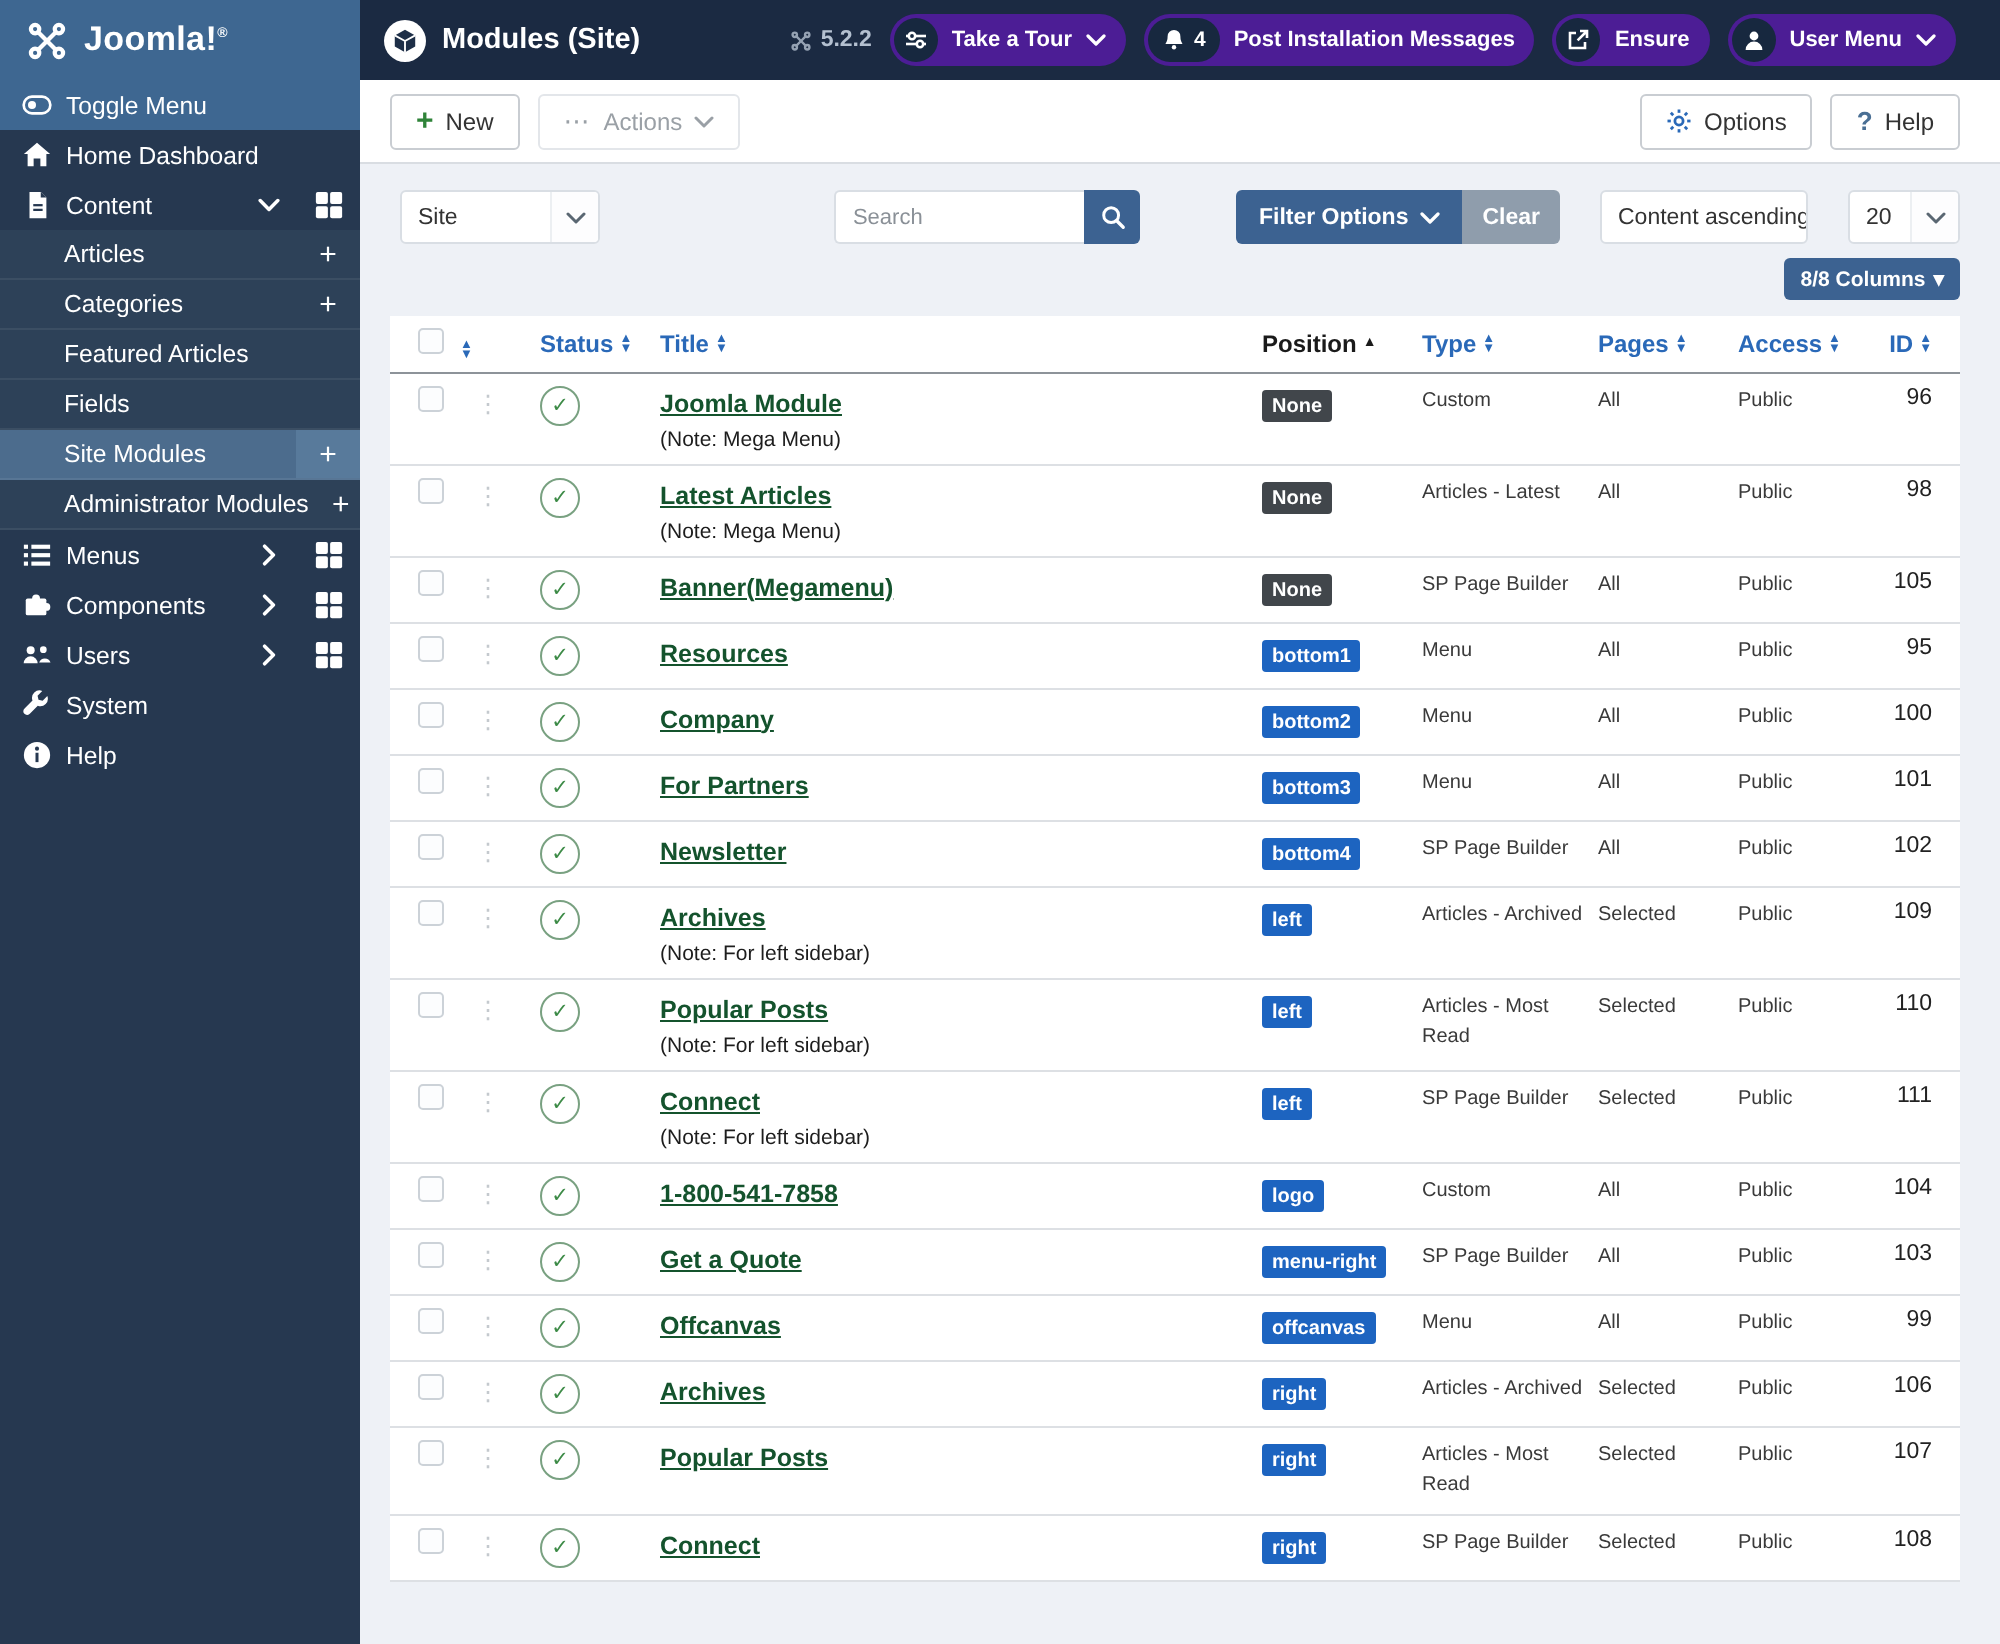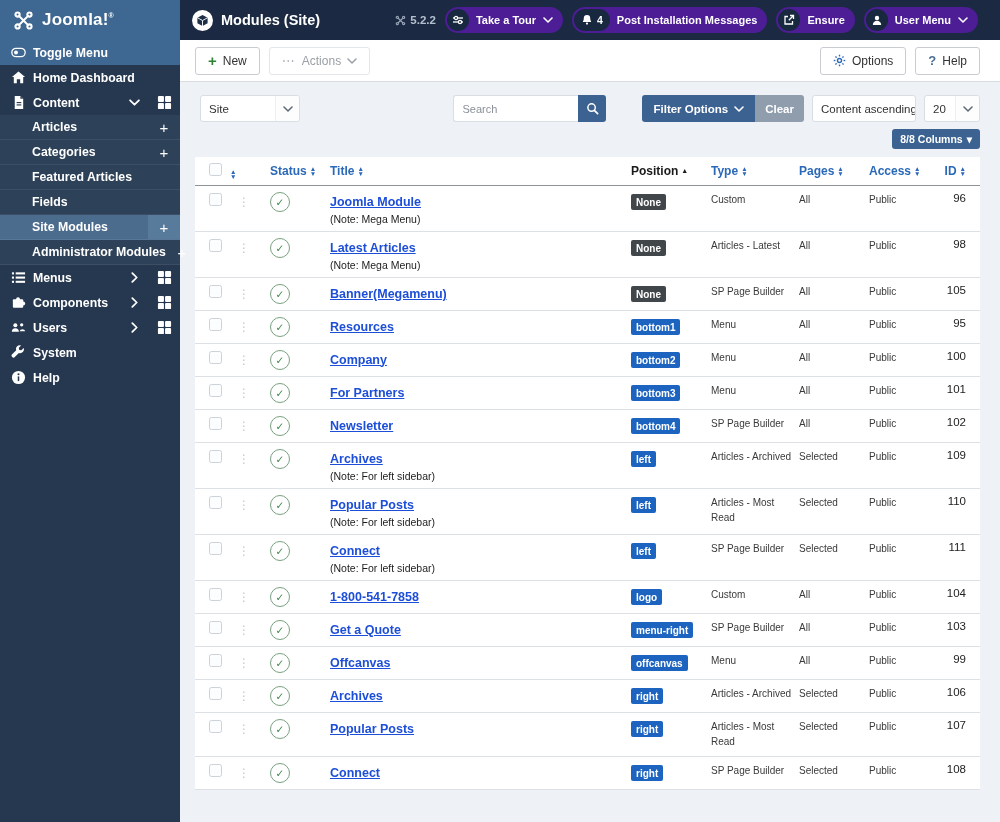--- a/index.html
+++ b/index.html
@@ -26,21 +26,21 @@
   .pill-badge { color:#fff; font-size:10.5px; font-weight:700; }
   .pill-label { color:#fff; font-size:11px; font-weight:700; white-space:nowrap; }
   .chev { width:10px; height:6px; }
 
   
   .sidebar { position:absolute; top:40px; left:0; width:180px; bottom:0; background:#263850; z-index:20; }
   .sb-item { height:25px; display:flex; align-items:center; color:#fff; cursor:pointer; position:relative; }
   .sb-item.toggle-row { background:#3e6791; }
   .sb-icon { width:17px; margin-left:10px; display:flex; align-items:center; justify-content:center; flex:none; }
   .sb-icon svg { width:15px; height:15px; }
-  .sb-label { margin-left:6px; font-size:12.3px; font-weight:700; white-space:nowrap; }
+  .sb-label { margin-left:6px; font-size:12.3px; font-weight:400; white-space:nowrap; }
   .sb-item.sub { background:#2d4158; border-bottom:1px solid rgba(255,255,255,.07); }
   .sb-item.sub .sb-icon { visibility:hidden; }
   .sb-item.sub .sb-label { margin-left:5px; }
   .sb-item.active { background:#4c6c8d; }
   .sb-right { margin-left:auto; display:flex; align-items:stretch; height:100%; }
   .sb-chev { display:flex; align-items:center; padding-right:8px; }
   .sb-chev svg { width:11px; height:7px; }
   .sb-chev.right svg { transform:rotate(-90deg); }
   .sb-plus { width:32px; display:flex; align-items:center; justify-content:center; font-size:15px; font-weight:400; color:#fff; }
   .sb-item.active .sb-plus { background:#587a9b; }
@@ -62,21 +62,21 @@
   .toolbar .spacer { flex:1; }
   .dark-chev { width:10px; height:6px; }
 
   
   .filterbar { display:flex; align-items:center; padding:13px 20px 0 20px; }
   .select { height:27px; background:#fff; border:1px solid #d9dee4; border-radius:3px; display:flex; align-items:center;
     font-size:11.5px; color:#333; cursor:pointer; overflow:hidden; }
   .select .sel-val { padding:0 8px; flex:1; white-space:nowrap; }
   .select .sel-chev { width:24px; height:100%; display:flex; align-items:center; justify-content:center; border-left:1px solid #eceff2; background:#fdfdfe; }
   .sel-client { width:100px; }
-  .filter-right { margin-left:auto; display:flex; align-items:center; gap:8px;padding-left:40px; }
+  .filter-right { margin-left:auto; display:flex; align-items:center; gap:20px;padding-left:40px; }
   .searchwrap { display:flex; }
   .search-input { width:125px; height:27px; border:1px solid #d9dee4; border-right:none; border-radius:3px 0 0 3px;
     padding:0 8px; font-size:11px; color:#333; outline:none; font-family:inherit; }
   .search-input::placeholder { color:#8a9097; }
   .search-btn { width:28px; height:27px; background:#3c6291; border:none; border-radius:0 3px 3px 0; display:flex;
     align-items:center; justify-content:center; cursor:pointer; }
   .search-btn svg { width:13px; height:13px; }
   .joined { display:flex;margin-left:28px; }
   .btn-primary { height:27px; background:#3c6291; color:#fff; font-size:11.5px; font-weight:700; border:none;
     display:inline-flex; align-items:center; gap:6px; padding:0 11px; cursor:pointer; }
@@ -108,21 +108,21 @@
   th.c-type, td.c-type { padding-left:6px; }
   th.c-pages, td.c-pages { padding-left:6px; }
   th.c-access, td.c-access { padding-left:6px; }
   th.c-id, td.c-id { text-align:right; padding-right:14px; }
   tbody td { border-bottom:1px solid #dde0e4; vertical-align:top; padding-top:6px; padding-bottom:6px; }
   .cb { display:inline-block; width:13px; height:13px; border:1px solid #ccd2d8; border-radius:2.5px; background:#fcfdfe; cursor:pointer; }
   td.c-drag { text-align:center; }
   .dots { color:#c4c9ce; font-size:12px; cursor:grab; }
   .pubcheck { display:inline-flex; width:20px; height:20px; border:1px solid #79a181; border-radius:50%;
     color:#3d8b47; font-size:10.5px; align-items:center; justify-content:center; cursor:pointer; margin-left:12px; }
-  .tlink { color:#1d4ed8; font-size:12.5px; font-weight:700; cursor:pointer; }
+  .tlink { color:#14532d; font-size:12.5px; font-weight:700; cursor:pointer; }
   .note { font-size:10.5px; color:#1d1d1d; margin-top:3px; }
   .badge { display:inline-block; color:#fff; font-size:10px; font-weight:700; padding:2.5px 5px; border-radius:2px; }
   .badge.dark { background:#41464b; }
   .badge.blue { background:#1d64c0; }
   td.c-type, td.c-pages, td.c-access { font-size:10px; color:#3a3a3a; line-height:1.55; }
   td.c-id { font-size:11.5px; color:#222; }
 
   .items-count { text-align:right; padding:16px 30px 0 0; font-size:12.5px; color:#333; }
 </style>
 </head>

